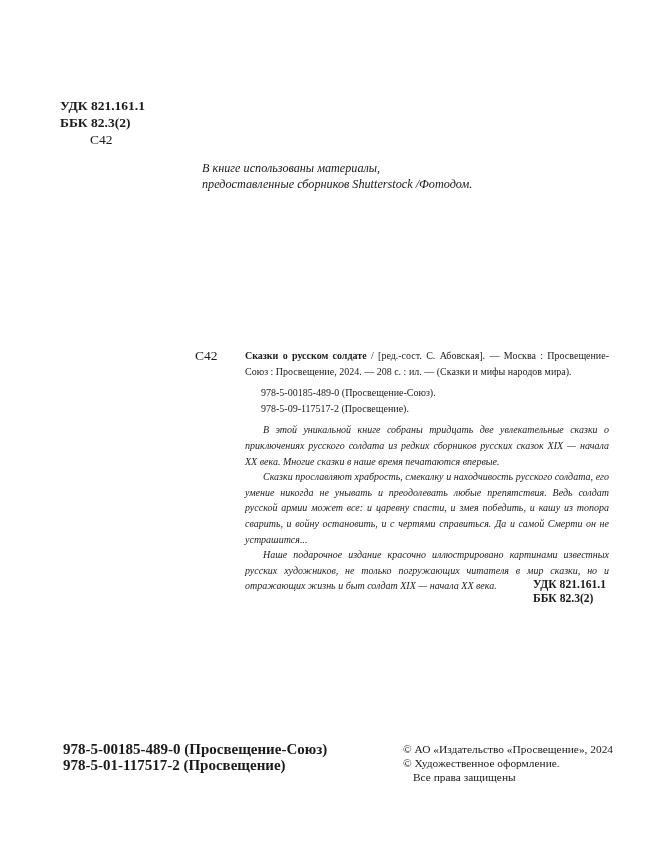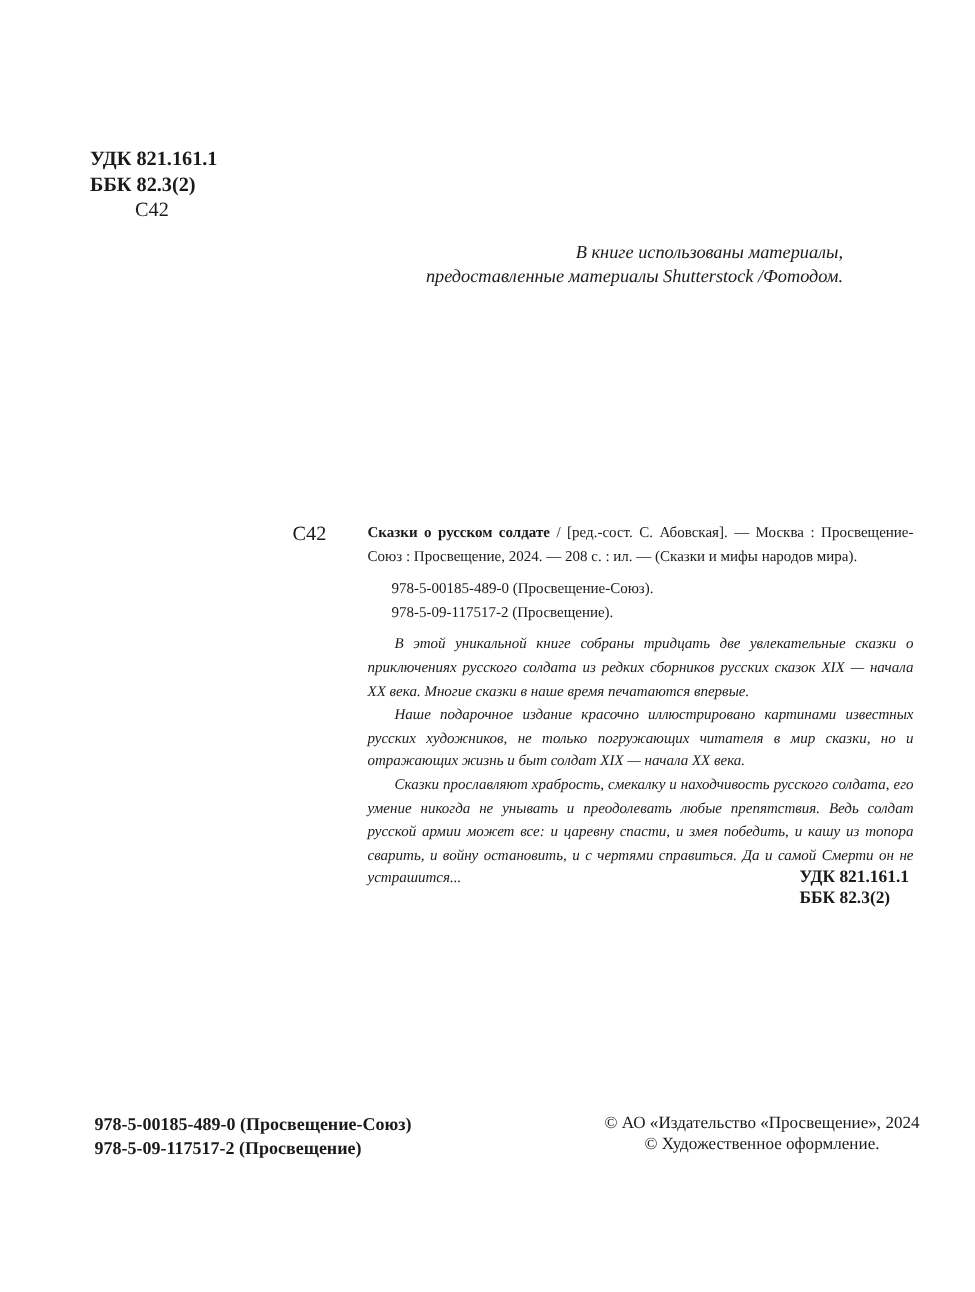--- a/index.html
+++ b/index.html
@@ -25,21 +25,20 @@
       line-height: 17px;
       font-weight: bold;
     }
     .class-block .c42 { padding-left: 30px; }
 
     
     .photo-note {
       right: 88px;
       top: 160px;
       width: 360px;
-      text-align: right;
       font-style: italic;
       font-size: 12.2px;
       line-height: 16px;
     }
 
     
     .card-code {
       left: 195px;
       top: 348px;
       font-size: 13.5px;
@@ -69,71 +68,71 @@
       top: 578px;
       font-size: 11.6px;
       line-height: 14px;
       font-weight: bold;
     }
 
     
     .isbn-bottom {
       left: 63px;
       top: 742px;
-      font-size: 12px;
+      font-size: 15px;
       line-height: 15.5px;
       font-weight: bold;
     }
 
     
     .copyright {
       left: 403px;
       top: 742px;
       font-size: 11.4px;
       line-height: 14px;
-      text-align: center;
     }
     .copyright .indent { padding-left: 10px; }
   </style>
 </head>
 <body>
 
 <div class="abs class-block">
   <div>УДК 821.161.1</div>
   <div>ББК 82.3(2)</div>
   <div class="c42" style="font-weight:normal;">С42</div>
 </div>
 
 <div class="abs photo-note">
   <div>В книге использованы материалы,</div>
-  <div>предоставленные материалы Shutterstock /Фотодом.</div>
+  <div>предоставленные сборников Shutterstock /Фотодом.</div>
 </div>
 
 <div class="abs card-code">С42</div>
 <div class="abs card">
   <div class="biblio">
     <span class="title">Сказки о русском солдате</span><span> / [ред.-сост. С. Абовская]. — Москва : Просвещение-Союз : Просвещение, 2024. — 208 с. : ил. — (Сказки и мифы народов мира).</span>
   </div>
   <div class="isbn-list">
     <div>978-5-00185-489-0 (Просвещение-Союз).</div>
     <div>978-5-09-117517-2 (Просвещение).</div>
   </div>
   <div class="abstract">
     <p>В этой уникальной книге собраны тридцать две увлекательные сказки о приключениях русского солдата из редких сборников русских сказок XIX — начала XX века. Многие сказки в наше время печатаются впервые.</p>
+    <p>Сказки прославляют храбрость, смекалку и находчивость русского солдата, его умение никогда не унывать и преодолевать любые препятствия. Ведь солдат русской армии может все: и царевну спасти, и змея победить, и кашу из топора сварить, и войну остановить, и с чертями справиться. Да и самой Смерти он не устрашится...</p>
     <p>Наше подарочное издание красочно иллюстрировано картинами известных русских художников, не только погружающих читателя в мир сказки, но и отражающих жизнь и быт солдат XIX — начала XX века.</p>
-    <p>Сказки прославляют храбрость, смекалку и находчивость русского солдата, его умение никогда не унывать и преодолевать любые препятствия. Ведь солдат русской армии может все: и царевну спасти, и змея победить, и кашу из топора сварить, и войну остановить, и с чертями справиться. Да и самой Смерти он не устрашится...</p>
   </div>
 </div>
 
 <div class="abs class-repeat">
   <div>УДК 821.161.1</div>
   <div>ББК 82.3(2)</div>
 </div>
 
 <div class="abs isbn-bottom">
   <div>978-5-00185-489-0 (Просвещение-Союз)</div>
-  <div>978-5-09-117517-2 (Просвещение)</div>
+  <div>978-5-01-117517-2 (Просвещение)</div>
 </div>
 
 <div class="abs copyright">
   <div>© АО «Издательство «Просвещение», 2024</div>
   <div>© Художественное оформление.</div>
+  <div class="indent">Все права защищены</div>
 </div>
 
 </body></html>

